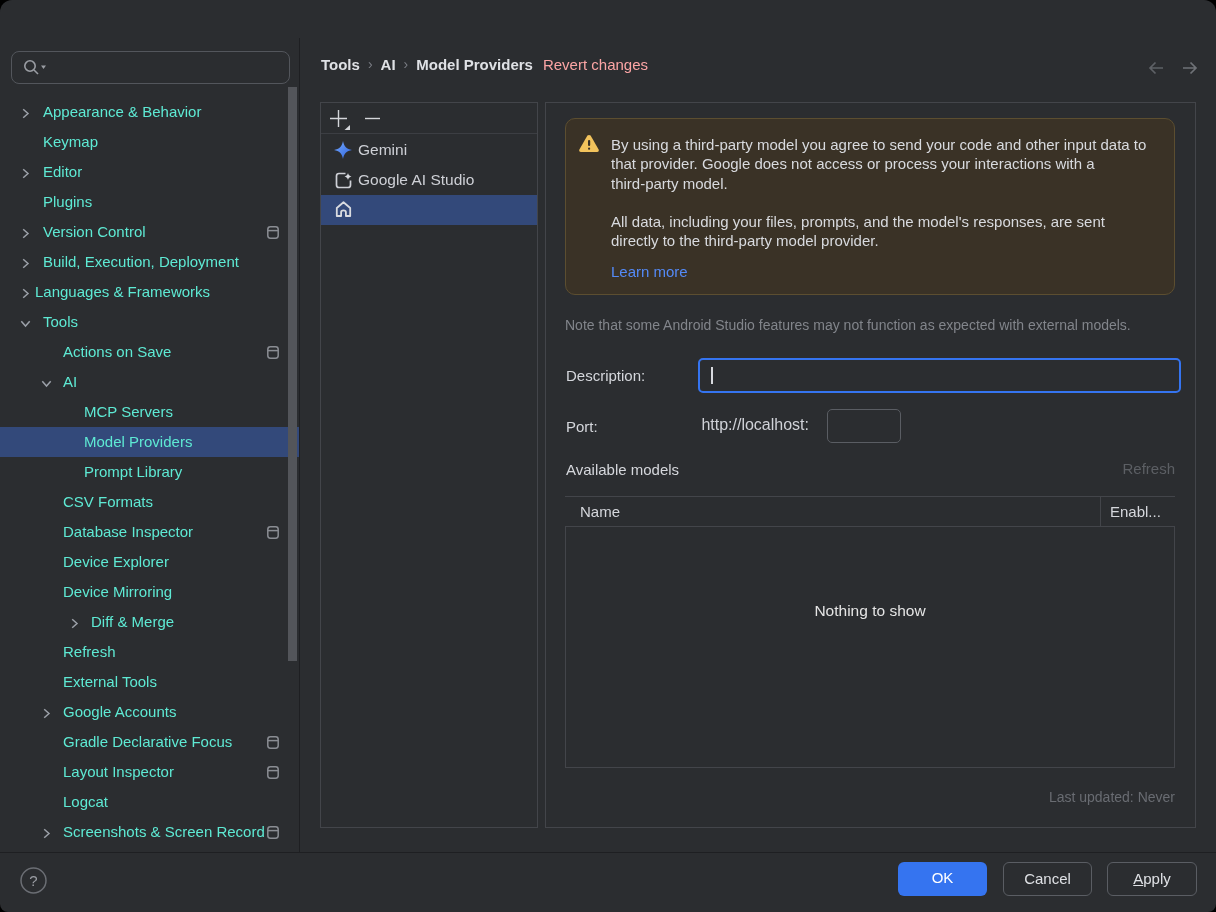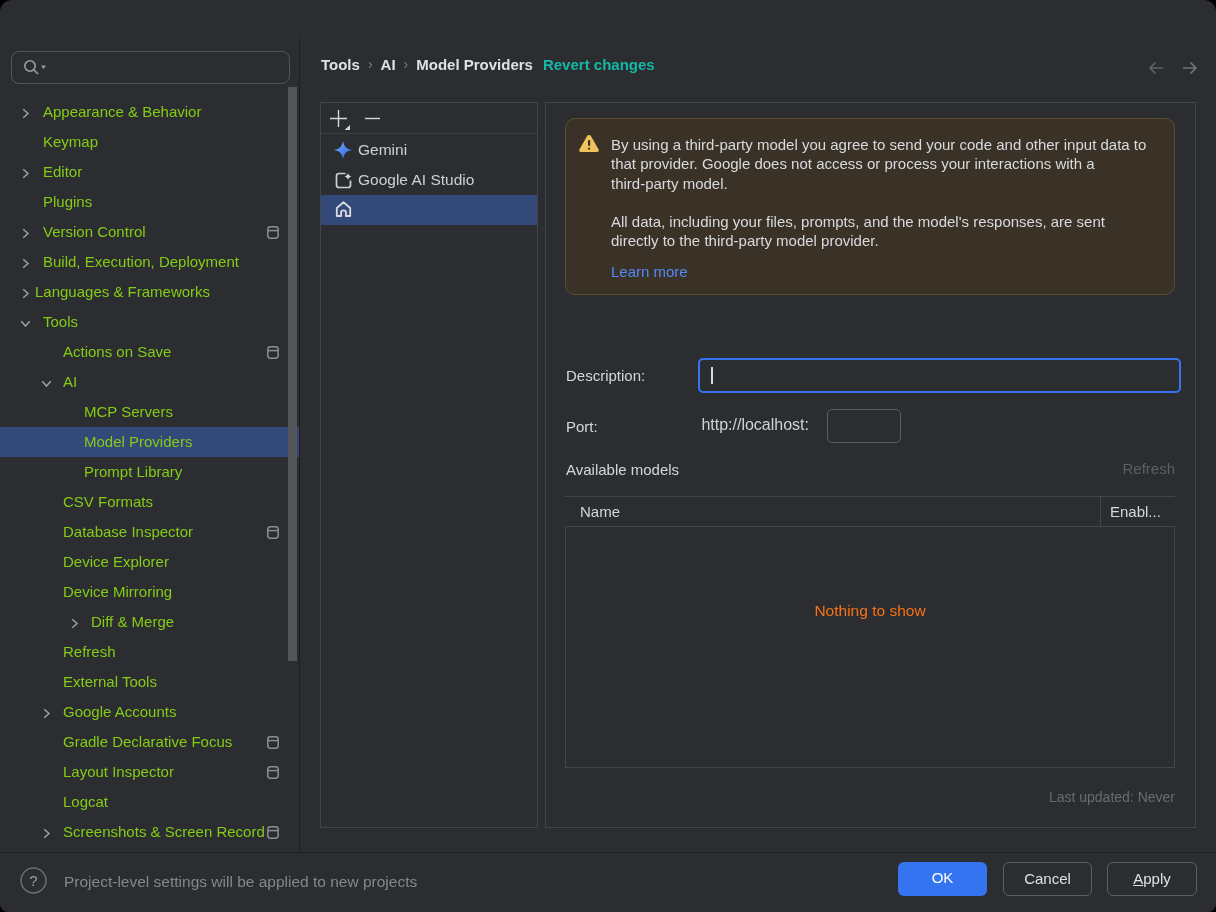--- a/index.html
+++ b/index.html
@@ -8,31 +8,31 @@
   .win { position:absolute; inset:0; background:#2b2d30; border-radius:12px 12px 8px 8px; overflow:hidden; }
 
   
   .titlebar { position:absolute; left:0; top:0; right:0; height:37px; border-bottom:1px solid #1e1f22; }
   .title { position:absolute; left:0; right:0; top:0; line-height:36px; text-align:center; font-size:24px; font-weight:bold; letter-spacing:-1px; color:#dfe1e5; }
   .wbtn { position:absolute; top:7px; width:23px; height:23px; border-radius:50%; background:#47494d; }
 
   
   .sidebar { position:absolute; left:0; top:38px; width:300px; height:814px; border-right:1px solid #1e1f22; overflow:hidden; }
   .search { position:absolute; left:11px; top:13px; width:279px; height:33px; border:1px solid #53565c; border-radius:8px; }
-  .row { position:absolute; left:0; width:344px; height:30px; line-height:30px; color:#84cc16; font-size:15px; white-space:nowrap; }
+  .row { position:absolute; left:0; width:344px; height:30px; line-height:30px; color:#5eead4; font-size:15px; white-space:nowrap; }
   .row .lbl { position:absolute; top:0; }
   .row.sel { background:#33497a; }
   .chev { position:absolute; top:11px; }
   .ticon { position:absolute; left:267px; top:9px; }
   .sbar { position:absolute; left:288px; top:49px; width:9px; height:574px; background:#53555a; }
 
   
   .crumbs { position:absolute; left:321px; top:52px; height:24px; display:flex; align-items:center; font-size:15px; font-weight:bold; color:#dfe1e5; }
   .crumbs .sep { color:#7a7d84; font-weight:normal; margin:0 8px; font-size:14px; }
-  .crumbs .link { color:#14b8a6; font-weight:bold; margin-left:10px; }
+  .crumbs .link { color:#fca5a5; font-weight:normal; margin-left:10px; }
   .navarrow { position:absolute; top:59px; }
 
   
   .midpanel { position:absolute; left:320px; top:102px; width:218px; height:726px; border:1px solid #43454a; }
   .mtoolbar { position:absolute; left:0; top:0; width:216px; height:31px; border-bottom:1px solid #3c3e43; }
   .mrow { position:absolute; left:0; width:216px; height:30px; line-height:30px; color:#ced0d6; font-size:15.5px; }
   .mrow .txt { position:absolute; left:37px; top:0; }
   .mrow.sel { background:#33497a; }
 
   
@@ -42,21 +42,21 @@
   .note { position:absolute; left:19px; top:214px; color:#82858b; font-size:14px; }
   .flabel { position:absolute; left:20px; color:#d5d7dc; font-size:15px; }
   .descinput { position:absolute; left:152px; top:255px; width:483px; height:35px; border:2px solid #3574f0; border-radius:5px; }
   .caret { position:absolute; left:11px; top:7px; width:1.5px; height:17px; background:#d7d9de; }
   .porthost { position:absolute; left:60px; top:313px; width:203px; text-align:right; color:#d0d2d8; font-size:16px; }
   .portinput { position:absolute; left:281px; top:306px; width:74px; height:34px; border:1px solid #5a5d63; border-radius:5px; }
   .refresh { position:absolute; right:20px; top:357px; color:#5c5f64; font-size:15px; }
   .tbl { position:absolute; left:19px; top:393px; width:610px; }
   .tblhead { position:absolute; left:0; top:0; width:610px; height:31px; border-top:1px solid #43454a; border-bottom:1px solid #43454a; color:#d5d7dc; font-size:15px; line-height:30px; }
   .tblbody { position:absolute; left:0; top:31px; width:610px; height:241px; border-left:1px solid #43454a; border-right:1px solid #43454a; border-bottom:1px solid #43454a; }
-  .nothing { position:absolute; left:0; right:0; top:75px; text-align:center; color:#f97316; font-size:15.5px; }
+  .nothing { position:absolute; left:0; right:0; top:75px; text-align:center; color:#e5e5e5; font-size:15.5px; }
   .lastupd { position:absolute; right:20px; top:686px; color:#696c72; font-size:14px; }
 
   
   .bottombar { position:absolute; left:0; bottom:0; width:1216px; height:60px; border-top:1px solid #1e1f22; }
   .bbtext { position:absolute; left:64px; top:20px; color:#84878d; font-size:15.5px; }
   .btn { position:absolute; top:9px; width:89px; height:34px; border-radius:6px; font-size:15px; line-height:32px; text-align:center; color:#dfe1e5; }
   .btn.primary { background:#3574f0; color:#fff; }
   .btn.plain { border:1px solid #5a5d63; }
 </style>
 </head>
@@ -264,20 +264,21 @@
       </svg>
       <div class="warntext">
         By using a third-party model you agree to send your code and other input data to<br>
         that provider. Google does not access or process your interactions with a<br>
         third-party model.<br><br>
         All data, including your files, prompts, and the model's responses, are sent<br>
         directly to the third-party model provider.
       </div>
       <div style="position:absolute;left:45px;top:144px;color:#548af7;font-size:15px;">Learn more</div>
     </div>
+    <div class="note">Note that some Android Studio features may not function as expected with external models.</div>
 
     <div class="flabel" style="top:264px;">Description:</div>
     <div class="descinput">
         <div class="caret"></div>
       </div>
 
     <div class="flabel" style="top:315px;">Port:</div>
     <div class="porthost">http://localhost:</div>
     <div class="portinput"></div>
 
@@ -296,19 +297,18 @@
     </div>
 
     <div class="lastupd">Last updated: Never</div>
   </div>
 
   <div class="bottombar">
     <svg style="position:absolute;left:20px;top:14px;" width="27" height="27">
       <circle cx="13.5" cy="13.5" r="12.5" fill="none" stroke="#6b6e74" stroke-width="1.5"></circle>
       <text x="13.5" y="19" text-anchor="middle" font-size="15" fill="#9b9ea4" font-family="Liberation Sans">?</text>
     </svg>
-    <div class="bbtext">Project-level settings will be applied to new projects</div>
     <div class="btn primary" style="left:898px;">OK</div>
     <div class="btn plain" style="left:1003px;">Cancel</div>
     <div class="btn plain" style="left:1107px;width:90px;"><span style="text-decoration:underline;">A</span>pply</div>
   </div>
 
 </div>
 
 </body></html>

